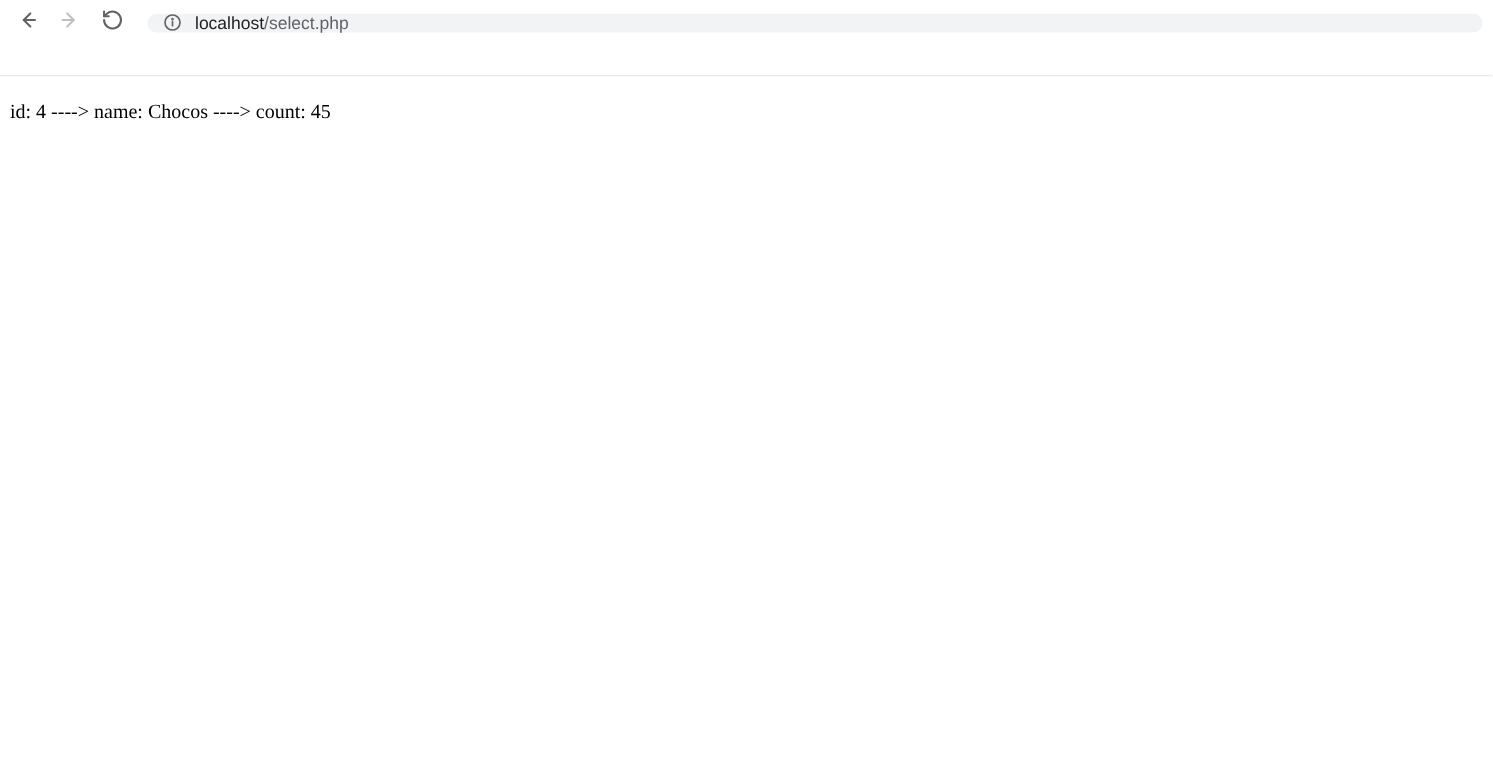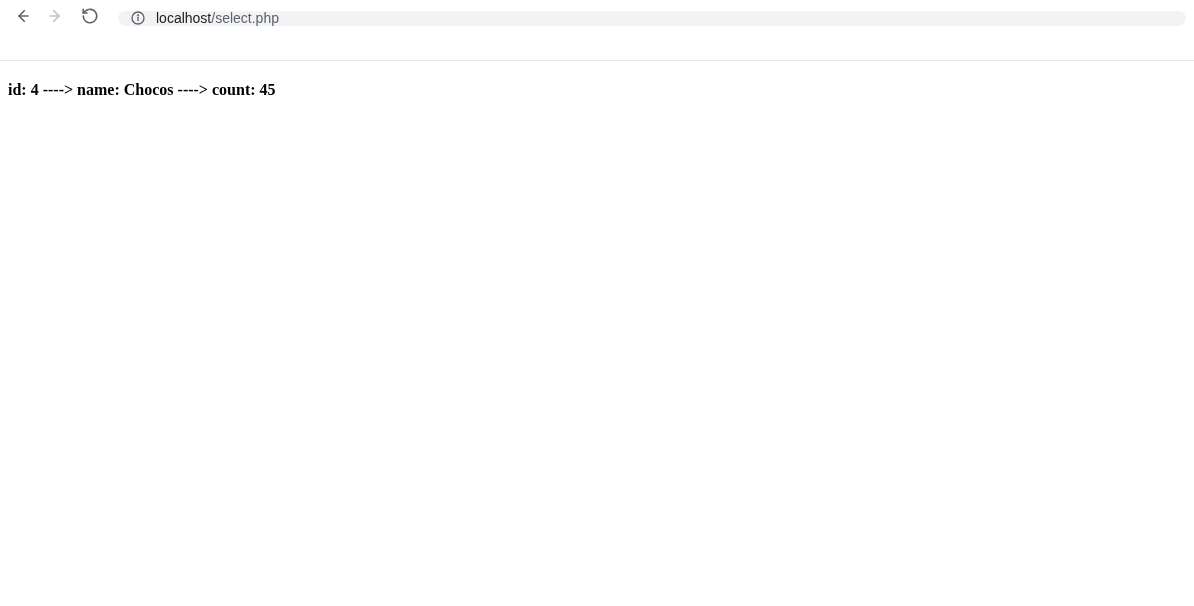--- a/index.html
+++ b/index.html
@@ -74,21 +74,20 @@
     }
     .page-content {
       padding: 18px 8px 8px 8px;
       font-family: "Times New Roman", Times, serif;
       font-size: 16px;
       color: #000000;
     }
     .record {
       margin-bottom: 36px;
       line-height: 1.4;
-      font-weight: bold;
     }
   </style>
 </head>
 <body>
 
 <div class="browser-toolbar">
   <div class="nav-btn">
     <span>
       <svg viewBox="0 0 24 24" fill="none" stroke="currentColor" stroke-width="2.2" stroke-linecap="round" stroke-linejoin="round">
         <polyline points="15 5 8 12 15 19"></polyline>

